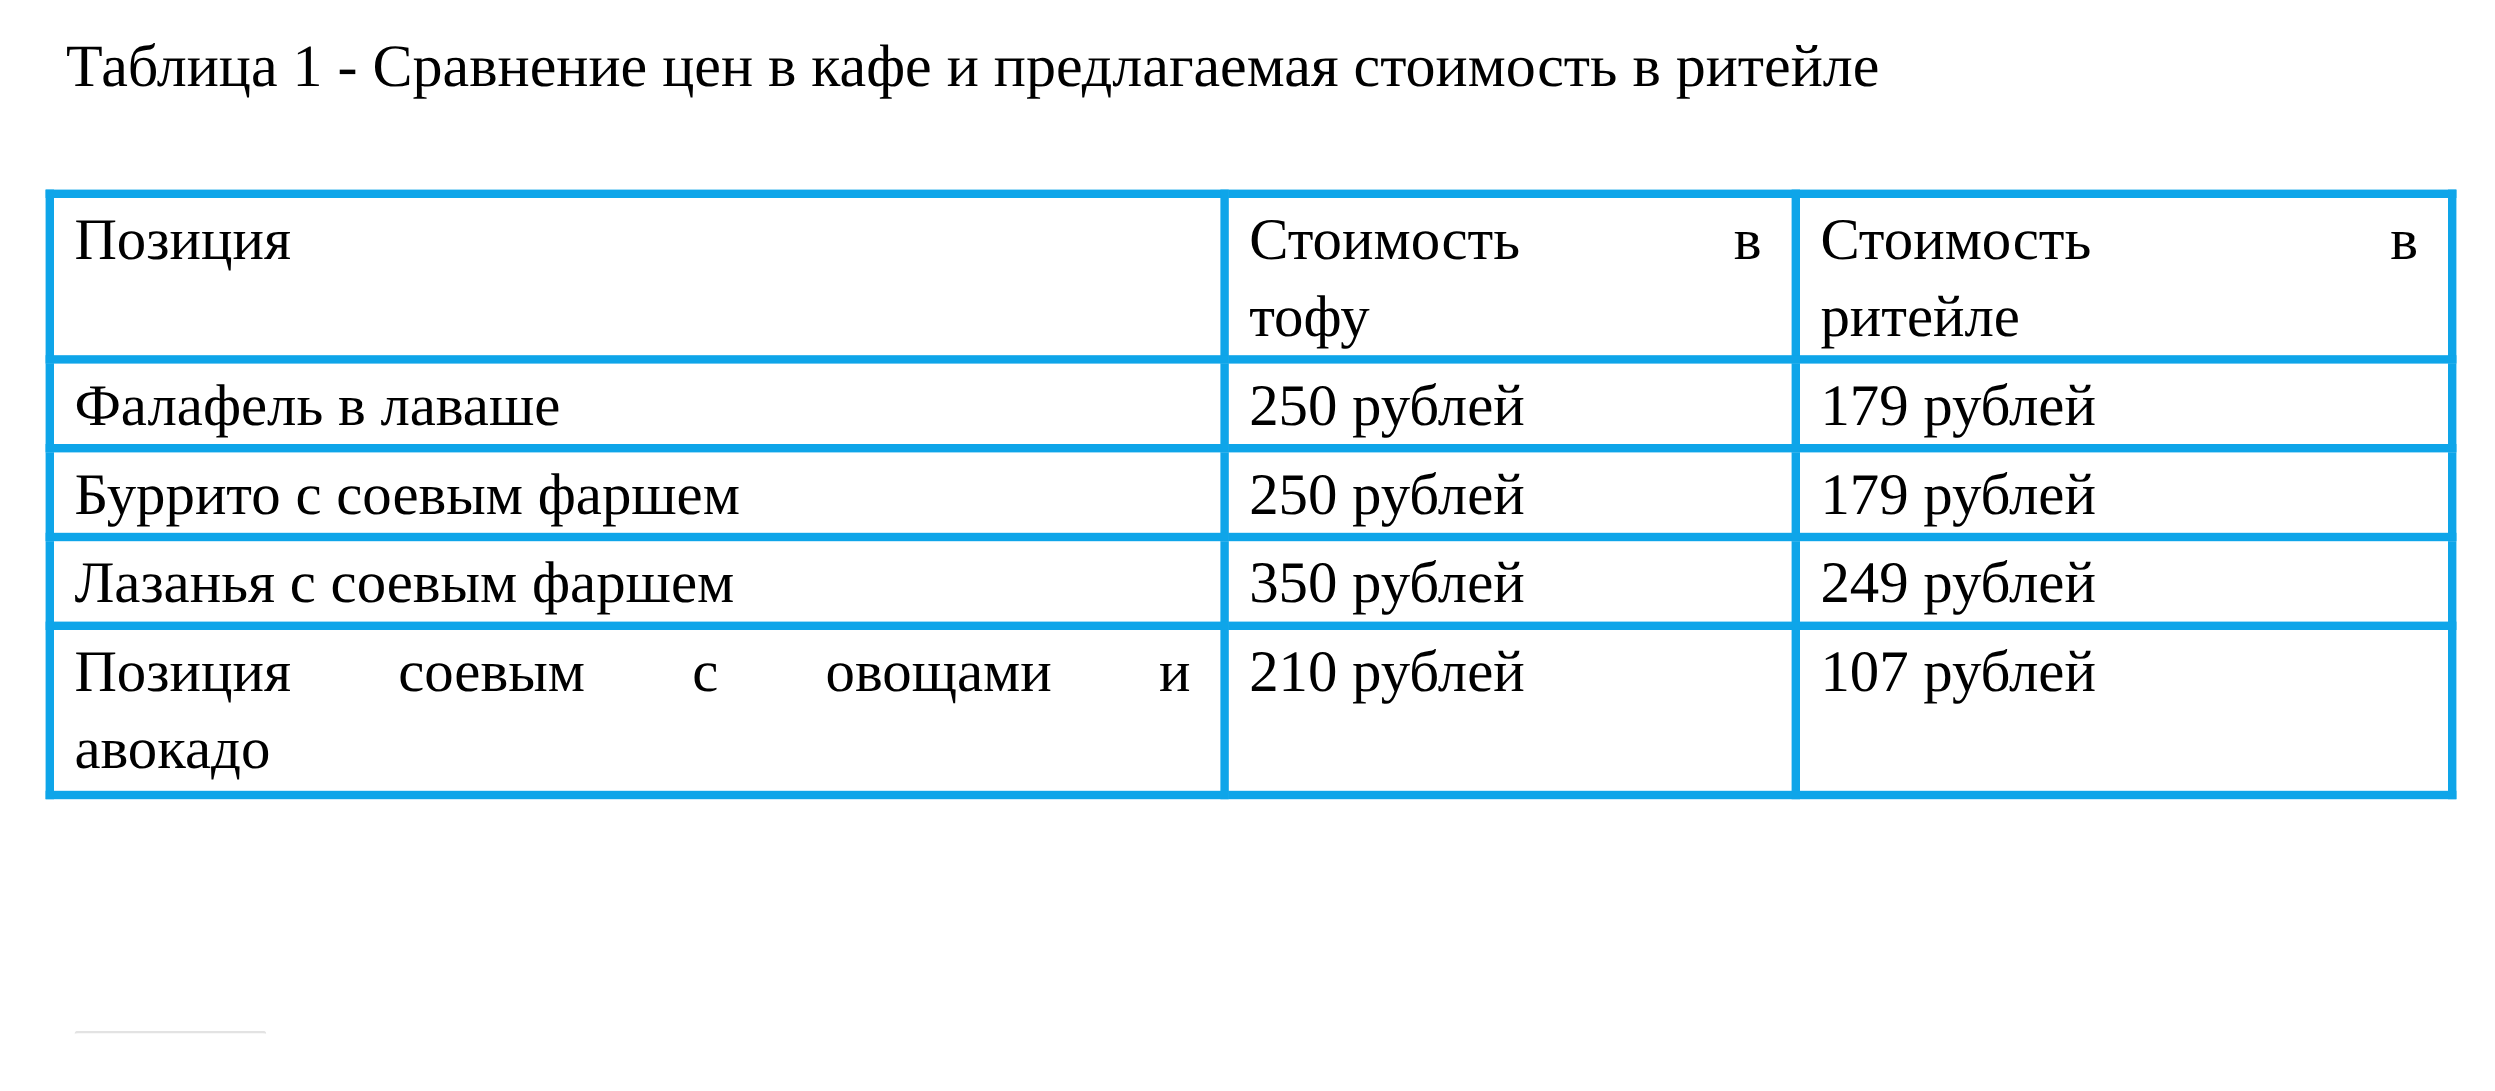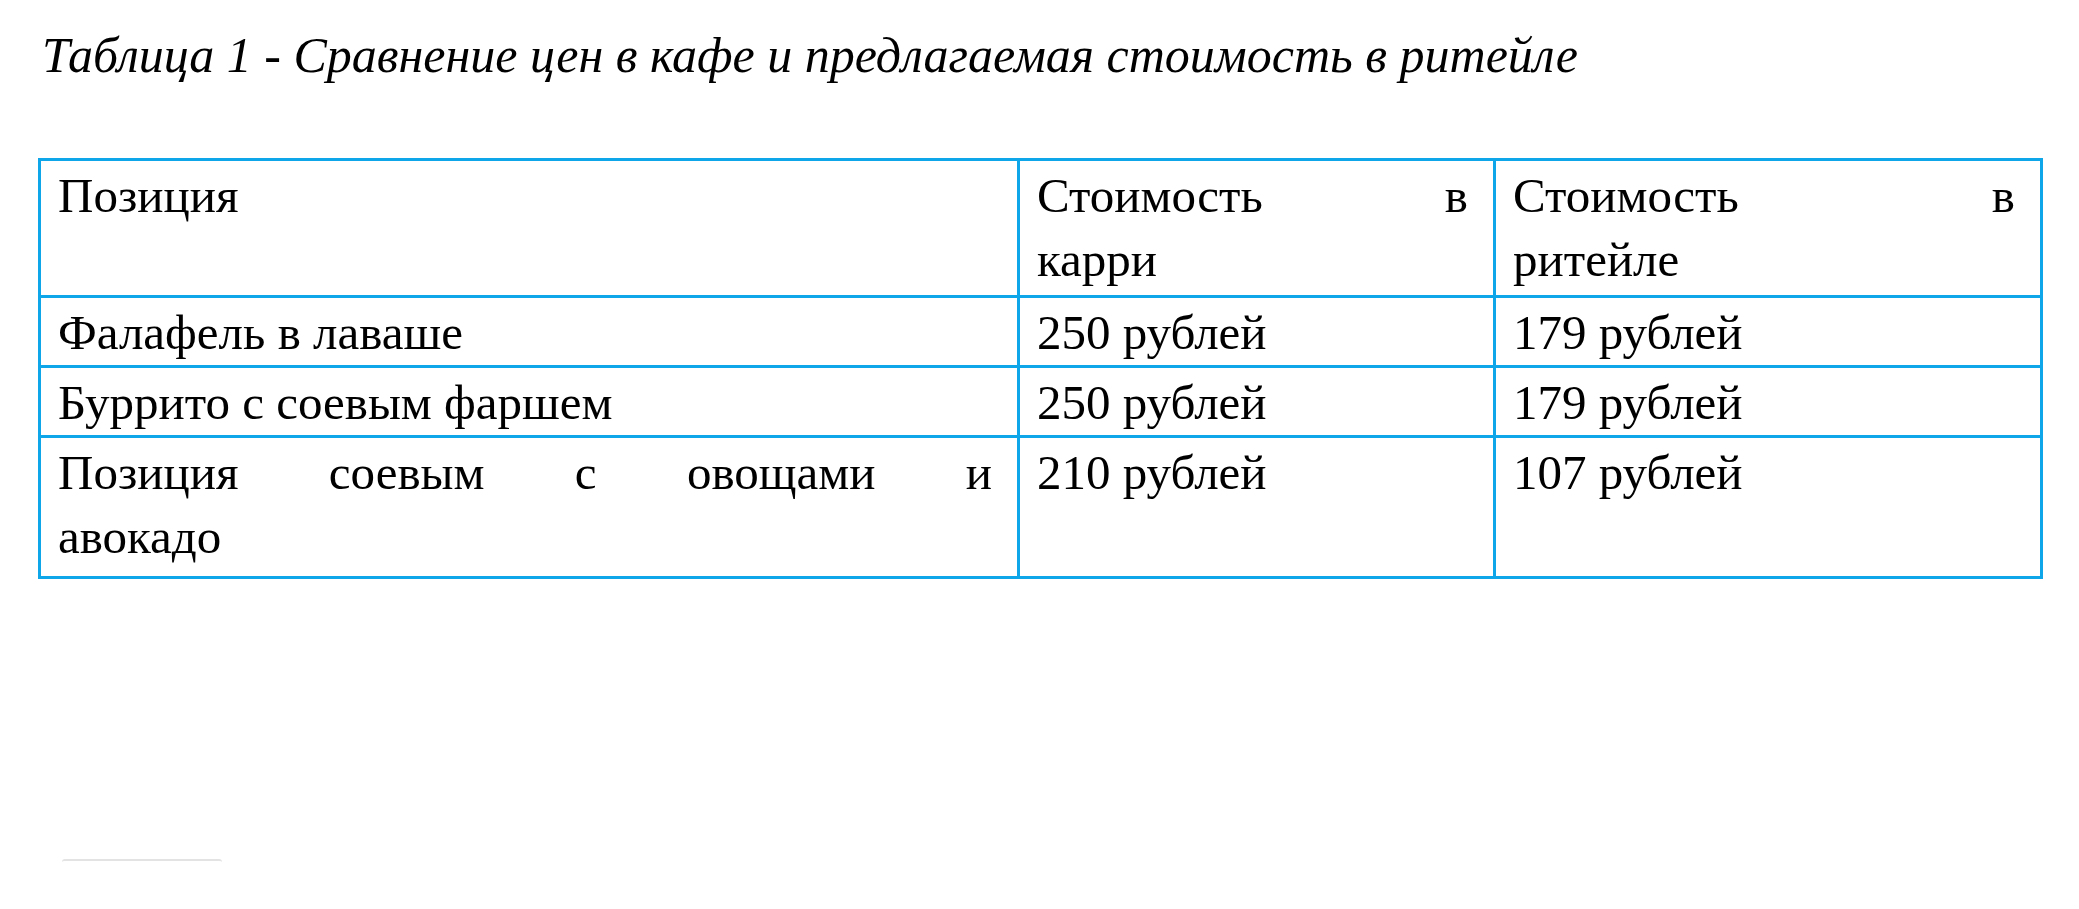--- a/index.html
+++ b/index.html
@@ -6,38 +6,37 @@
     margin: 0; padding: 0;
     width: 2079px; height: 909px;
     background: #ffffff;
     font-family: "Liberation Serif", "DejaVu Serif", serif;
     color: #000000;
     overflow: hidden;
     position: relative;
   }
   .doc-title {
     position: absolute;
-    left: 42px; top: 26px;
+    left: 55px; top: 26px;
     font-size: 50px;
     line-height: 58px;
     white-space: nowrap;
-    font-style: italic;
   }
   table.price-table {
     position: absolute;
     left: 38px; top: 158px;
     width: 2002px;
     border-collapse: collapse;
     table-layout: fixed;
   }
   col.c1 { width: 979px; }
   col.c2 { width: 476px; }
   col.c3 { width: 547px; }
   th, td {
-    border: 3px solid #0ea5e9;
+    border: 7px solid #0ea5e9;
     vertical-align: top;
     text-align: left;
     font-weight: normal;
     font-size: 49px;
     line-height: 64px;
     padding: 3px 25px 0 17px;
     overflow: hidden;
   }
   tr.hdr    { height: 137px; }
   tr.single { height: 57px;  }
@@ -70,21 +69,21 @@
   <thead>
     <tr class="hdr">
       <th>
         <span>Позиция</span>
       </th>
       <th>
         <div class="jline">
             <span>Стоимость</span>
             <span>в</span>
           </div>
-        <div>карри</div>
+        <div>тофу</div>
       </th>
       <th>
         <div class="jline">
             <span>Стоимость</span>
             <span>в</span>
           </div>
         <div>ритейле</div>
       </th>
     </tr>
   </thead>
@@ -92,20 +91,25 @@
     <tr class="single">
       <td>Фалафель в лаваше</td>
       <td>250 рублей</td>
       <td>179 рублей</td>
     </tr>
     <tr class="single">
       <td>Буррито с соевым фаршем</td>
       <td>250 рублей</td>
       <td>179 рублей</td>
     </tr>
+    <tr class="single">
+      <td>Лазанья с соевым фаршем</td>
+      <td>350 рублей</td>
+      <td>249 рублей</td>
+    </tr>
     <tr class="tall">
       <td>
         <div class="jline">
             <span>Позиция</span>
             <span>соевым</span>
             <span>с</span>
             <span>овощами</span>
             <span>и</span>
           </div>
         <div>авокадо</div>

